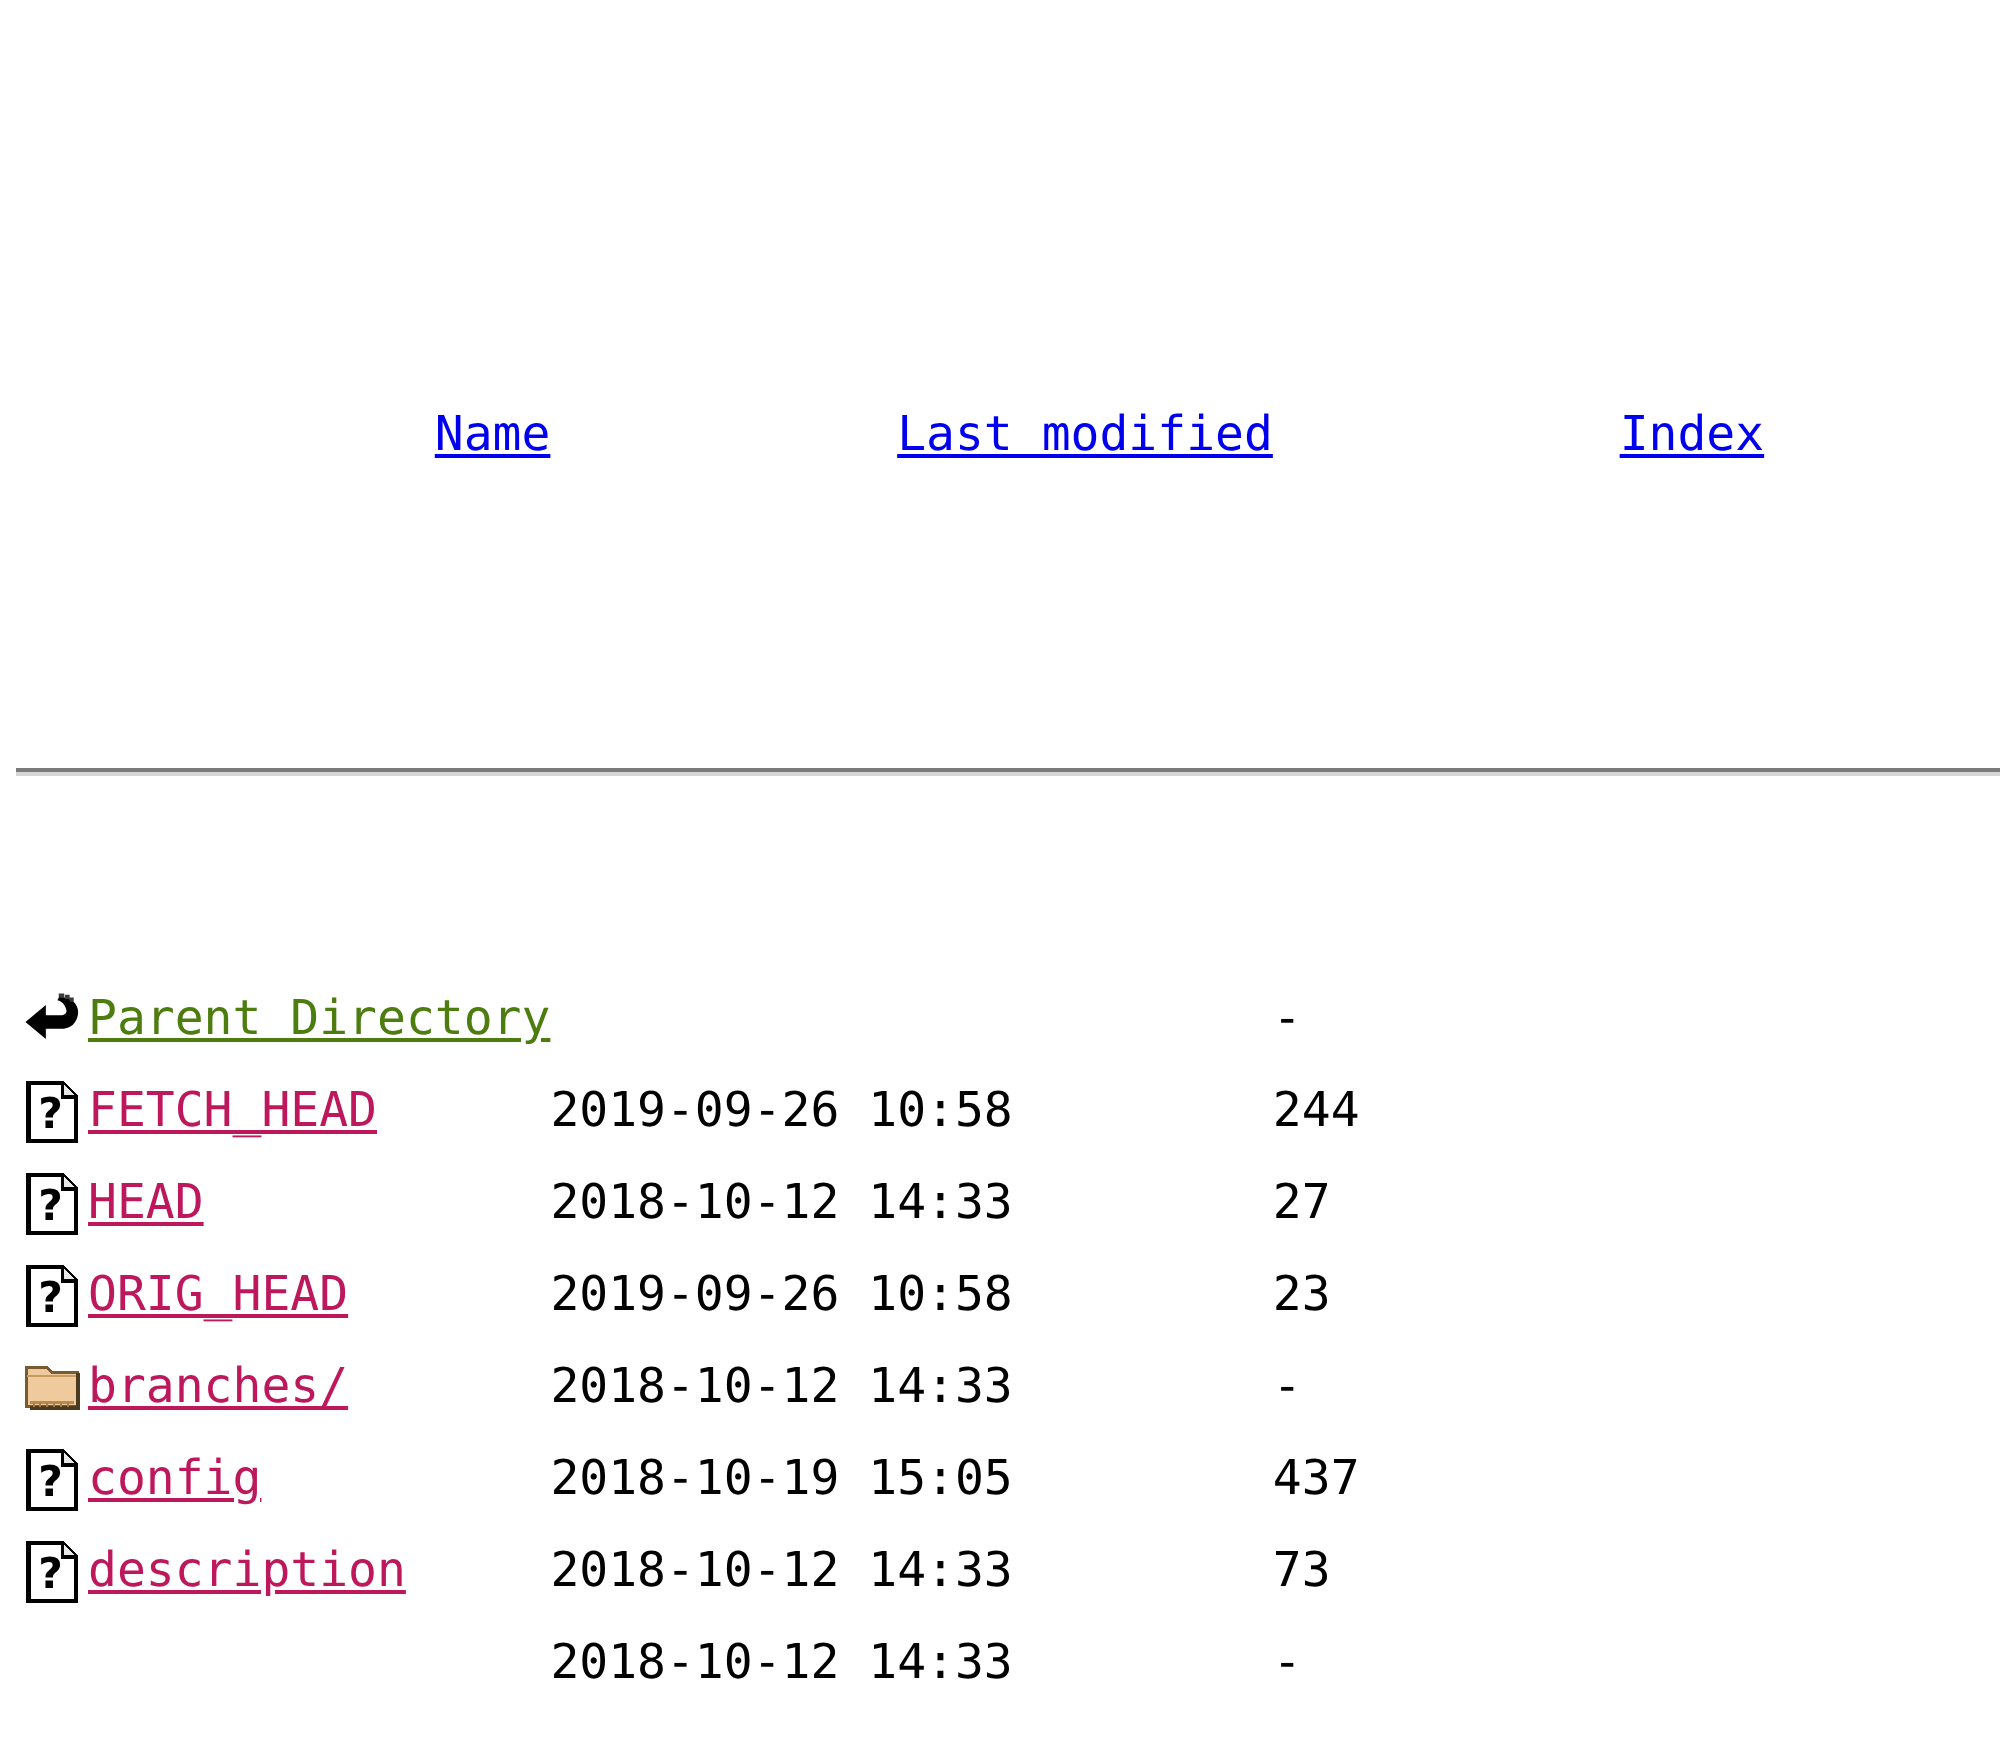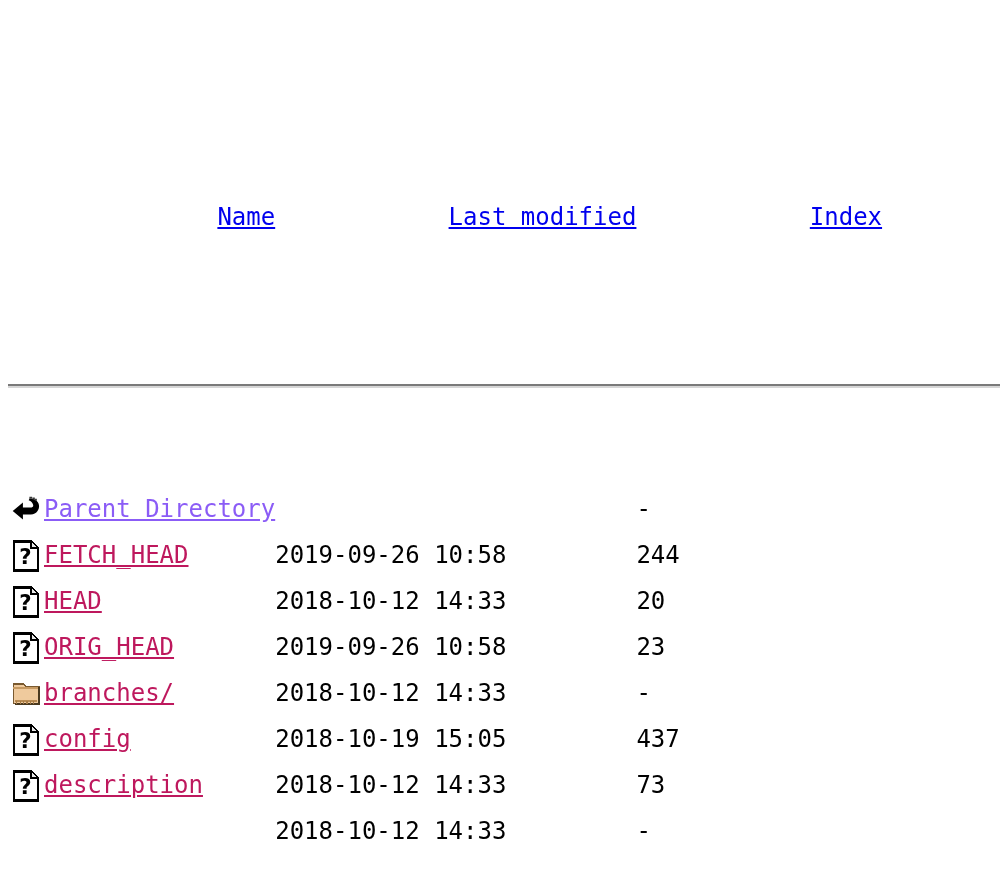--- a/index.html
+++ b/index.html
@@ -83,21 +83,21 @@
     width: 100%;
   }
 
   .entry-row td { height: 46px; }
 
   a.flink {
     color: #be185d;
     text-decoration: underline;
   }
   a.flink.visited {
-    color: #8b5cf6;
+    color: #4d7c0f;
   }
 
   .size-cell { text-align: right; padding-right: 2px; }
   .date-cell { padding-left: 2px; }
   .desc-cell { padding-left: 30px; }
 
   
   .icon {
     display: inline-block;
     width: 34px;
@@ -149,21 +149,21 @@
                   <path d="M11.5 3.2 C16.5 3.2 18.4 7.2 16.2 10.6 C15.4 11.9 13.9 12.6 12.3 12.6 L7.6 12.6 L7.6 15.6 L1.6 10.6 L7.6 5.6 L7.6 8.6 L12.0 8.6 C13.2 8.6 13.9 7.9 13.6 6.9 C13.2 5.5 12.4 4.6 11.0 4.2 Z" fill="#000000"></path>
                   <path d="M11.4 2.2 h1.6 v1.2 h-1.6 Z M13.2 2.6 h1.4 v1.2 h-1.4 Z M14.6 3.4 h1.2 v1.2 h-1.2 Z" fill="#3a3a3a"></path>
                 </svg></span></td><td class="col-name"><a class="flink visited" href="#">Parent Directory</a></td><td class="col-date date-cell"></td><td class="col-size size-cell">-</td><td class="col-desc desc-cell"></td></tr><tr class="entry-row"><td class="col-icon"><span class="icon"><svg width="34" height="34" viewBox="0 0 20 20" shape-rendering="crispEdges">
                   <path d="M2.5 1.5 h10 l4 4 v13 h-14 Z" fill="#ffffff" stroke="#000000" stroke-width="1.3"></path>
                   <path d="M12.5 1.5 v4 h4" fill="#e8e8e8" stroke="#000000" stroke-width="1.1"></path>
                   <text x="9" y="14.6" font-family="DejaVu Sans, sans-serif" font-size="12.5" font-weight="bold" text-anchor="middle" fill="#000000">?</text>
                 </svg></span></td><td class="col-name"><a class="flink" href="#">FETCH_HEAD</a></td><td class="col-date date-cell">2019-09-26 10:58</td><td class="col-size size-cell">244</td><td class="col-desc desc-cell"></td></tr><tr class="entry-row"><td class="col-icon"><span class="icon"><svg width="34" height="34" viewBox="0 0 20 20" shape-rendering="crispEdges">
                   <path d="M2.5 1.5 h10 l4 4 v13 h-14 Z" fill="#ffffff" stroke="#000000" stroke-width="1.3"></path>
                   <path d="M12.5 1.5 v4 h4" fill="#e8e8e8" stroke="#000000" stroke-width="1.1"></path>
                   <text x="9" y="14.6" font-family="DejaVu Sans, sans-serif" font-size="12.5" font-weight="bold" text-anchor="middle" fill="#000000">?</text>
-                </svg></span></td><td class="col-name"><a class="flink" href="#">HEAD</a></td><td class="col-date date-cell">2018-10-12 14:33</td><td class="col-size size-cell">20</td><td class="col-desc desc-cell"></td></tr><tr class="entry-row"><td class="col-icon"><span class="icon"><svg width="34" height="34" viewBox="0 0 20 20" shape-rendering="crispEdges">
+                </svg></span></td><td class="col-name"><a class="flink" href="#">HEAD</a></td><td class="col-date date-cell">2018-10-12 14:33</td><td class="col-size size-cell">27</td><td class="col-desc desc-cell"></td></tr><tr class="entry-row"><td class="col-icon"><span class="icon"><svg width="34" height="34" viewBox="0 0 20 20" shape-rendering="crispEdges">
                   <path d="M2.5 1.5 h10 l4 4 v13 h-14 Z" fill="#ffffff" stroke="#000000" stroke-width="1.3"></path>
                   <path d="M12.5 1.5 v4 h4" fill="#e8e8e8" stroke="#000000" stroke-width="1.1"></path>
                   <text x="9" y="14.6" font-family="DejaVu Sans, sans-serif" font-size="12.5" font-weight="bold" text-anchor="middle" fill="#000000">?</text>
                 </svg></span></td><td class="col-name"><a class="flink" href="#">ORIG_HEAD</a></td><td class="col-date date-cell">2019-09-26 10:58</td><td class="col-size size-cell">23</td><td class="col-desc desc-cell"></td></tr><tr class="entry-row"><td class="col-icon"><span class="icon"><svg width="34" height="34" viewBox="0 0 20 20" shape-rendering="crispEdges">
                   <path d="M2 4 h6 l1.5 1.5 H17 v10 H2 Z" fill="#EFCA9D" stroke="#7a5a30" stroke-width="0.9"></path>
                   <path d="M2 6.5 h15" stroke="#c79a62" stroke-width="0.7"></path>
                   <path d="M3 14.2 h13" stroke="#b98b52" stroke-width="0.8"></path>
                   <path d="M17 5.6 v10.2 H2.8" fill="none" stroke="#4a3a20" stroke-width="1.1"></path>
                   <path d="M4 14.4 v1.2 M6 14.4 v1.2 M8 14.4 v1.2 M10 14.4 v1.2 M12 14.4 v1.2 M14 14.4 v1.2" stroke="#a87c46" stroke-width="0.6"></path>
                 </svg></span></td><td class="col-name"><a class="flink" href="#">branches/</a></td><td class="col-date date-cell">2018-10-12 14:33</td><td class="col-size size-cell">-</td><td class="col-desc desc-cell"></td></tr><tr class="entry-row"><td class="col-icon"><span class="icon"><svg width="34" height="34" viewBox="0 0 20 20" shape-rendering="crispEdges">

